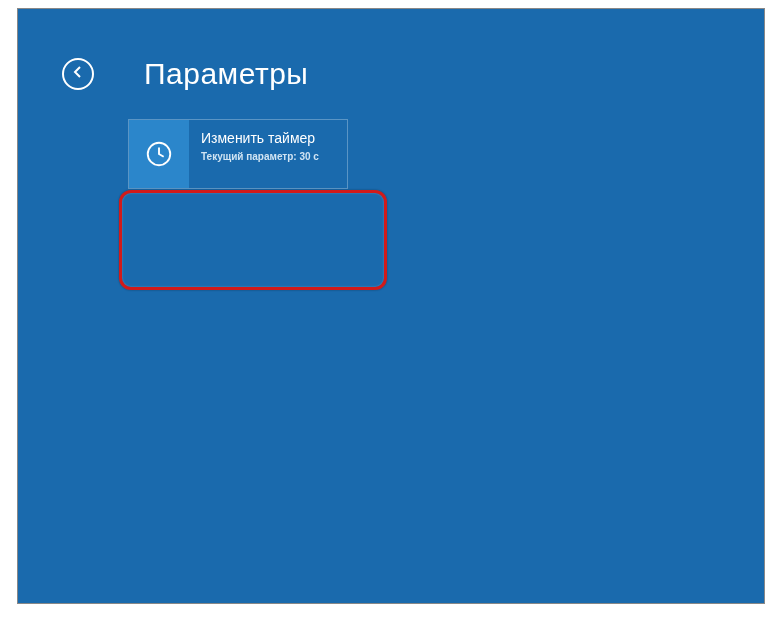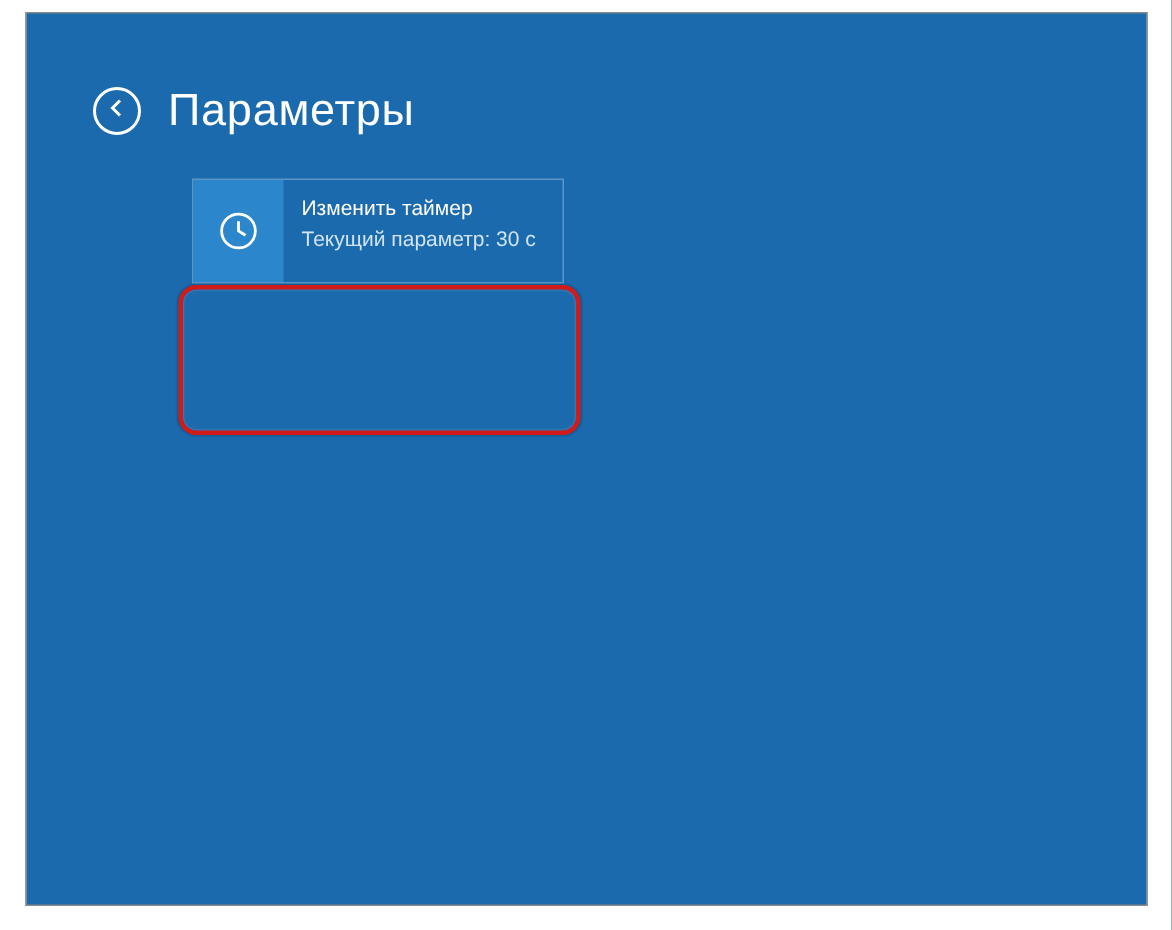--- a/index.html
+++ b/index.html
@@ -16,20 +16,21 @@
       top: 8px;
       width: 748px;
       height: 596px;
       background: #1a6aad;
       border: 1px solid #888;
     }
     .header {
       display: flex;
       align-items: center;
       padding: 48px 0 0 44px;
+      gap: 32px;
     }
     .back-btn {
       width: 32px;
       height: 32px;
       border: 2px solid #fff;
       border-radius: 50%;
       display: flex;
       align-items: center;
       justify-content: center;
       cursor: pointer;
@@ -39,21 +40,21 @@
     .title {
       color: #fff;
       font-size: 30px;
       font-weight: 300;
       letter-spacing: 0.5px;
     }
     .tiles {
       padding: 28px 0 0 110px;
     }
     .tile {
-      width: 248px;
+      width: 220px;
       height: 70px;
       border: 1px solid #5a95c5;
       display: flex;
       align-items: stretch;
       margin-bottom: 8px;
       cursor: pointer;
       background: #1a6aad;
     }
     .tile.tall { height: 88px; }
     .tile-icon {
@@ -70,22 +71,22 @@
       color: #fff;
       overflow: hidden;
     }
     .tile-title {
       font-size: 14px;
       font-weight: 400;
       line-height: 1.25;
       margin-bottom: 2px;
     }
     .tile-sub {
-      font-size: 14px;
-      font-weight: 400;
+      font-size: 10px;
+      font-weight: 700;
       color: #d0e4f3;
       line-height: 1.35;
     }
     .highlight {
       position: absolute;
       left: 101px;
       top: 181px;
       width: 268px;
       height: 100px;
       border: 3px solid #d11a1a;

